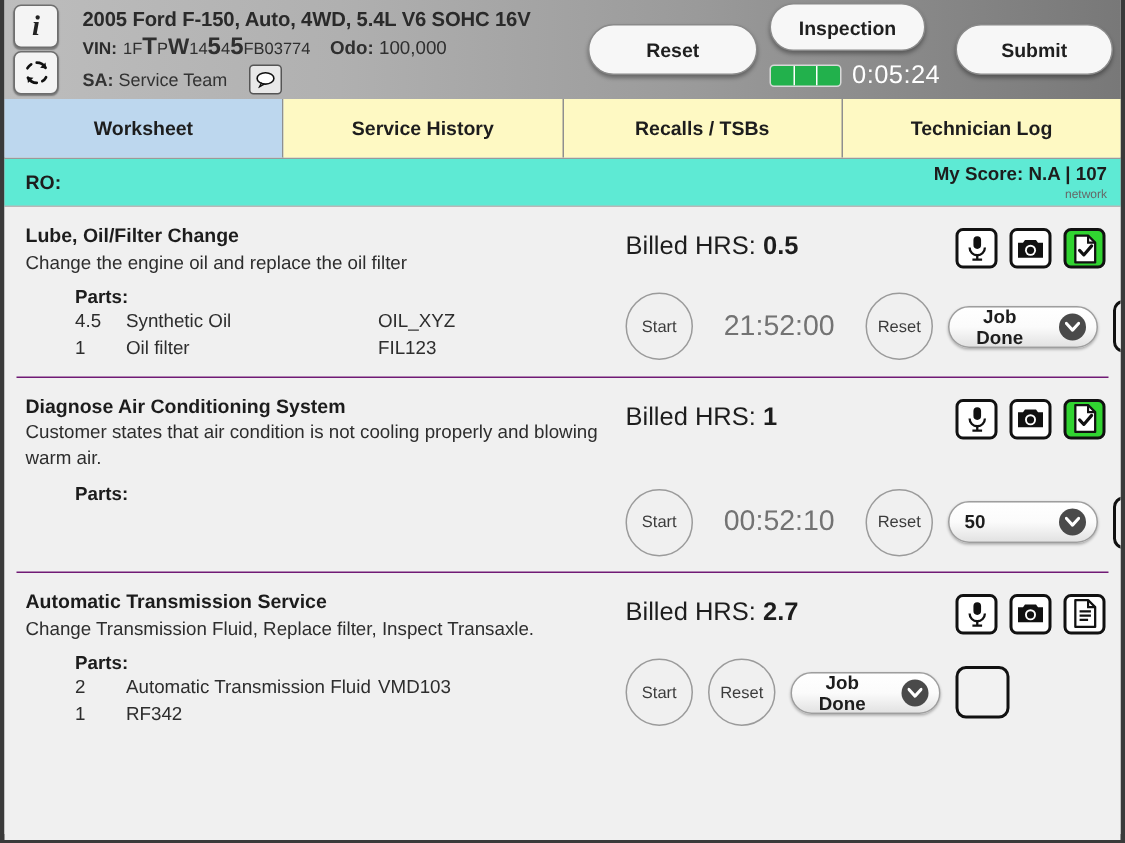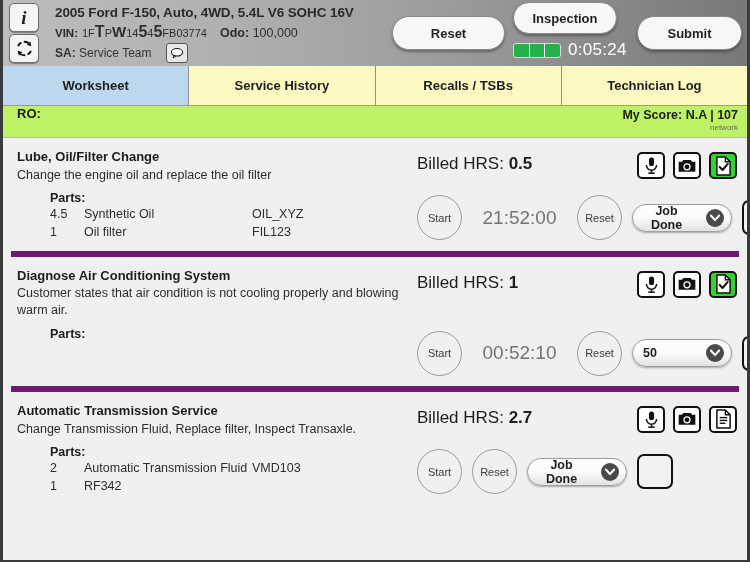--- a/index.html
+++ b/index.html
@@ -85,34 +85,34 @@
   .tab {
     flex: 1; display: flex; align-items: center; justify-content: center;
     font-size: 13px; font-weight: 700; color: #1d1d1d;
     background: #fef9c3; border-right: 1px solid #8f8f8f;
   }
   .tab:last-child { border-right: none; }
   .tab.active { background: #bdd7ee; }
 
   
   .ro-bar {
-    height: 32px; background: #bef264; display: flex; 
+    height: 32px; background: #5eead4; display: flex; align-items: center;
     justify-content: space-between; padding: 0 9px 0 14px;
     border-bottom: 1px solid #b8b8b8; position: relative;
   }
   .ro-lbl { font-size: 13px; font-weight: 700; color: #1d1d1d; }
   .score-box { text-align: right; line-height: 1.05; }
   .score-txt { font-size: 12.5px; font-weight: 700; color: #1d1d1d; }
   .network-txt { font-size: 8px; color: #666; display: block; margin-top: 1px; }
 
   
   .joblist { height: 418px; overflow: hidden; background: #f0f0f0; }
   .job {
     position: relative; padding: 10px 0 0 0;
-    border-bottom: 6px solid #701a75;
+    border-bottom: 1px solid #701a75;
     margin: 0 8px;
   }
   .job:last-child { border-bottom: none; }
   .job-top { display: flex; align-items: flex-start; padding: 0 2px 0 6px; }
   .job-textcol { width: 400px; flex-shrink: 0; }
   .job-title { font-size: 13px; font-weight: 700; color: #1c1c1c; line-height: 1.35; }
   .job-desc { font-size: 12.5px; color: #2d2d2d; line-height: 1.35; margin-top: 1px; }
   .job-billcol { flex: 1; display: flex; align-items: flex-start; justify-content: flex-start; padding-top: 6px; }
   .billed { font-size: 17px; color: #1d1d1d; white-space: nowrap; }
   .billed b { font-weight: 700; }

